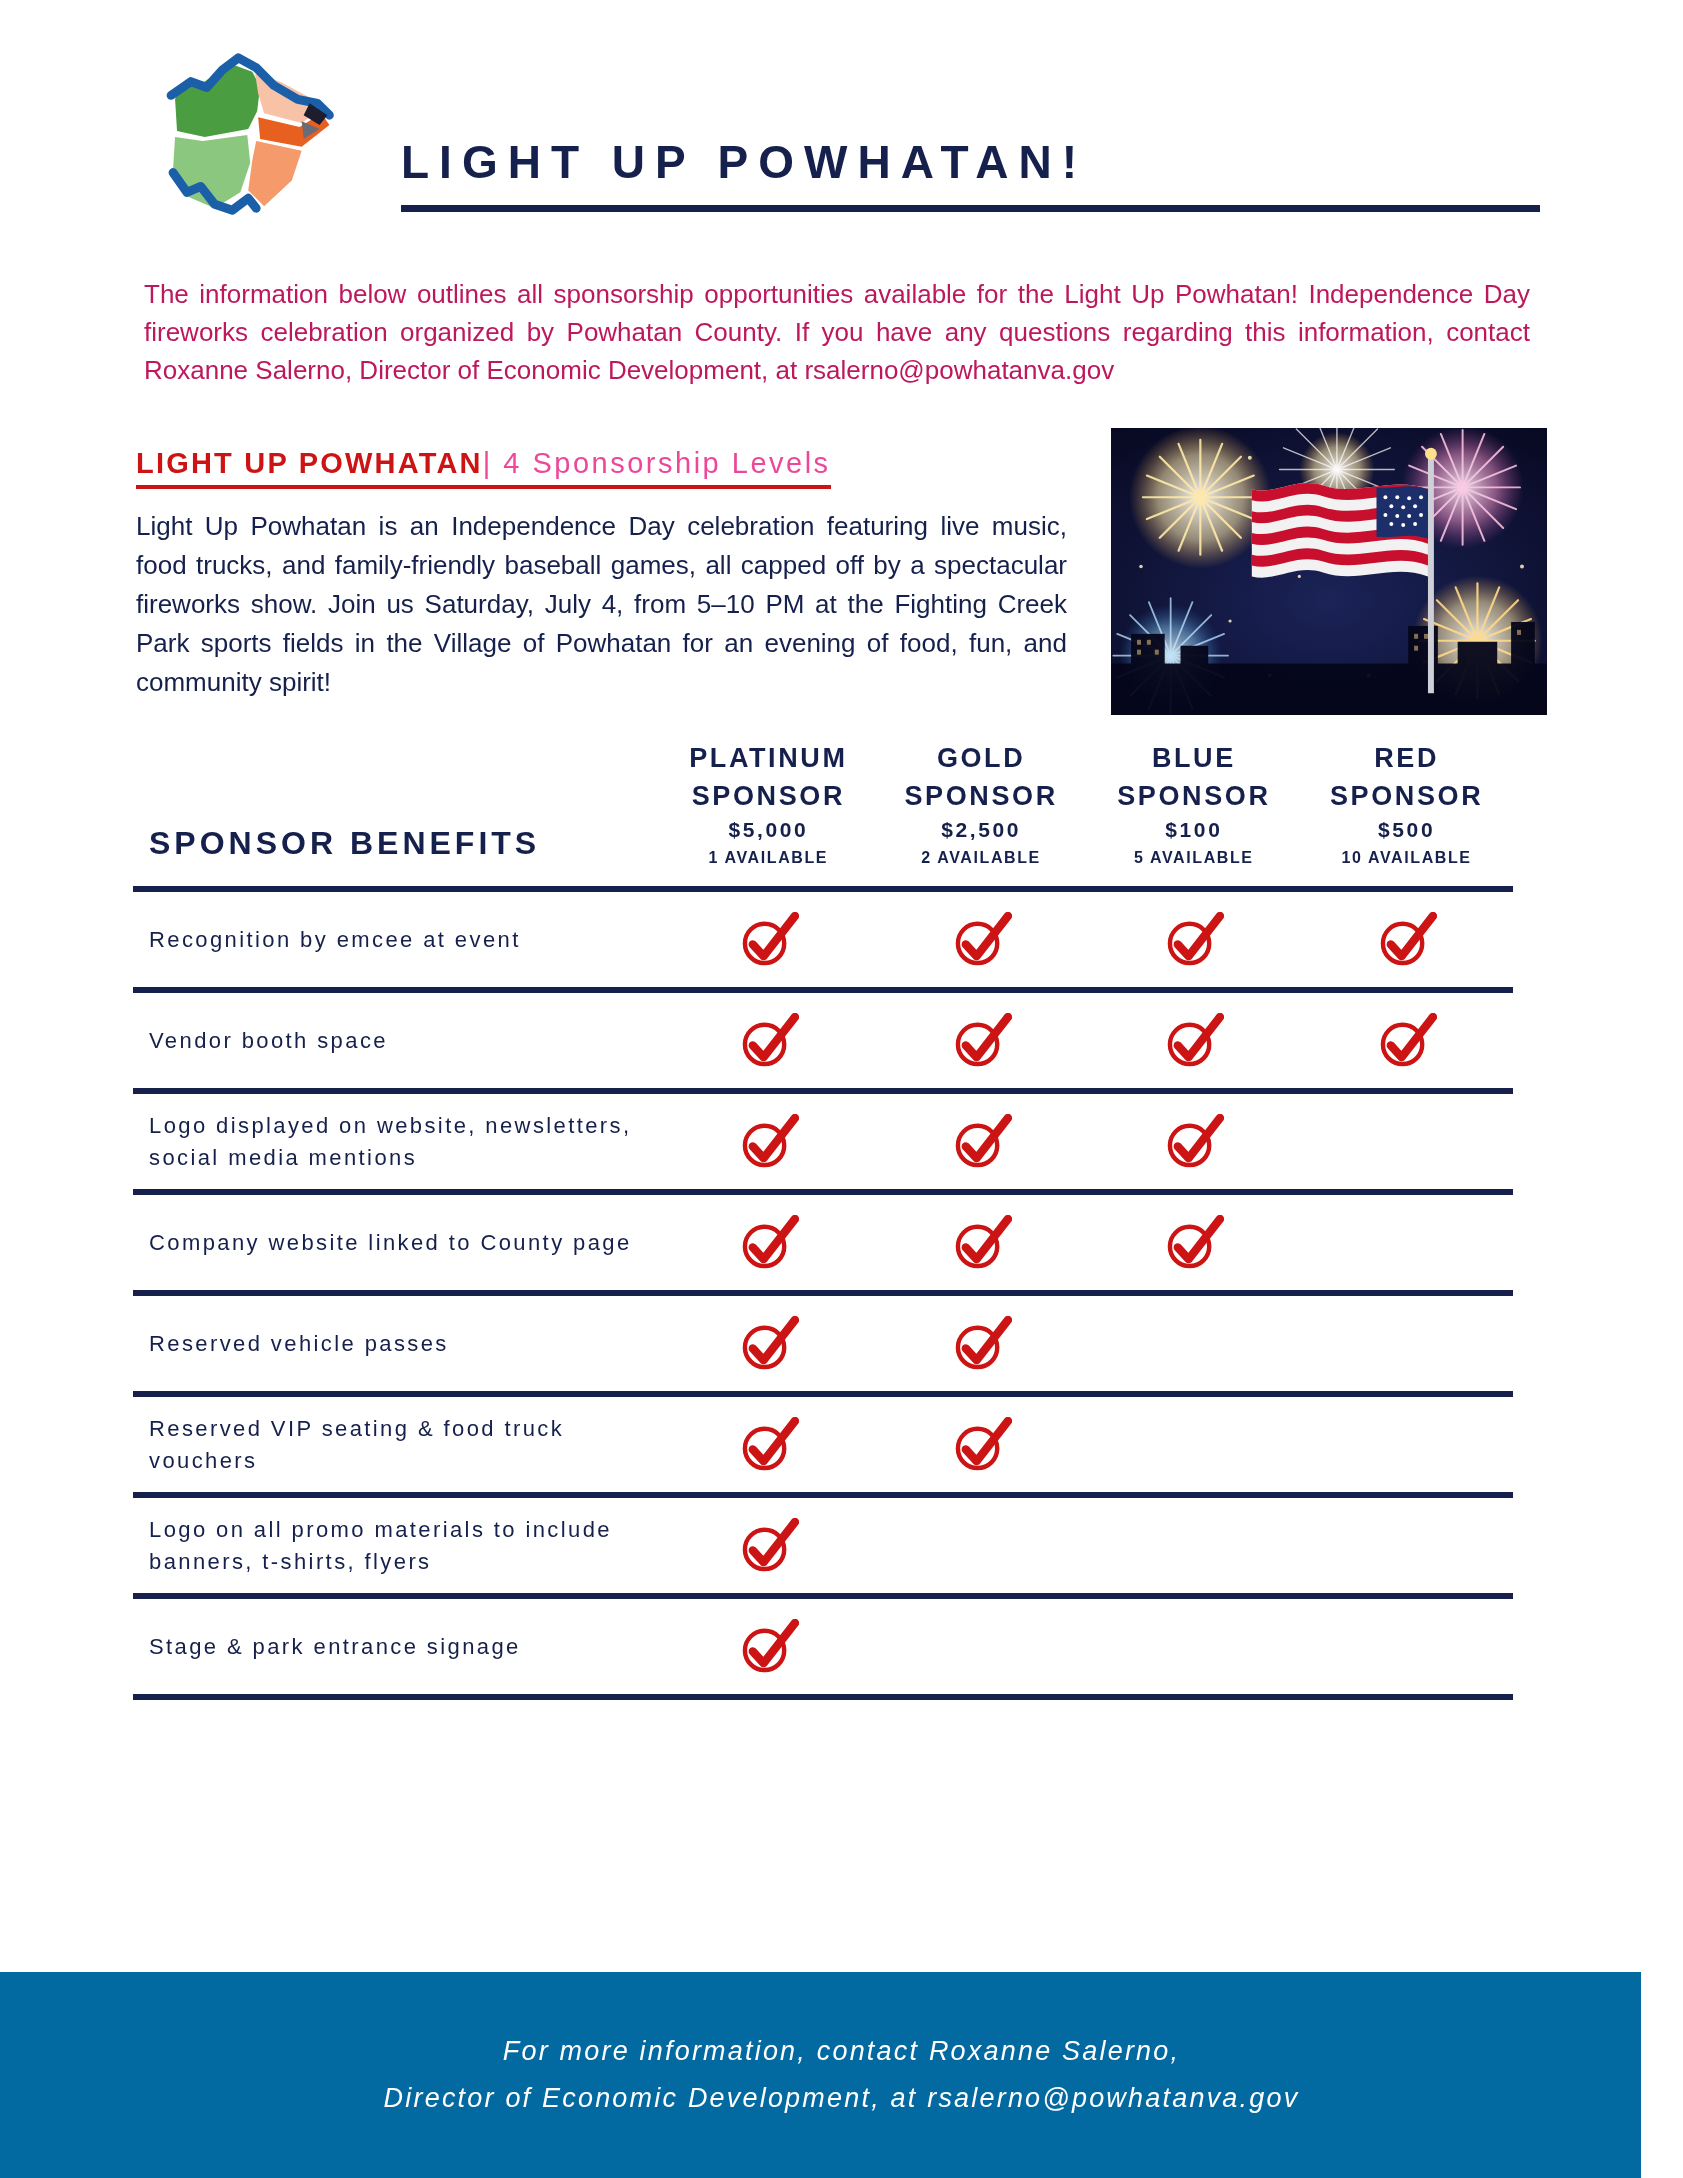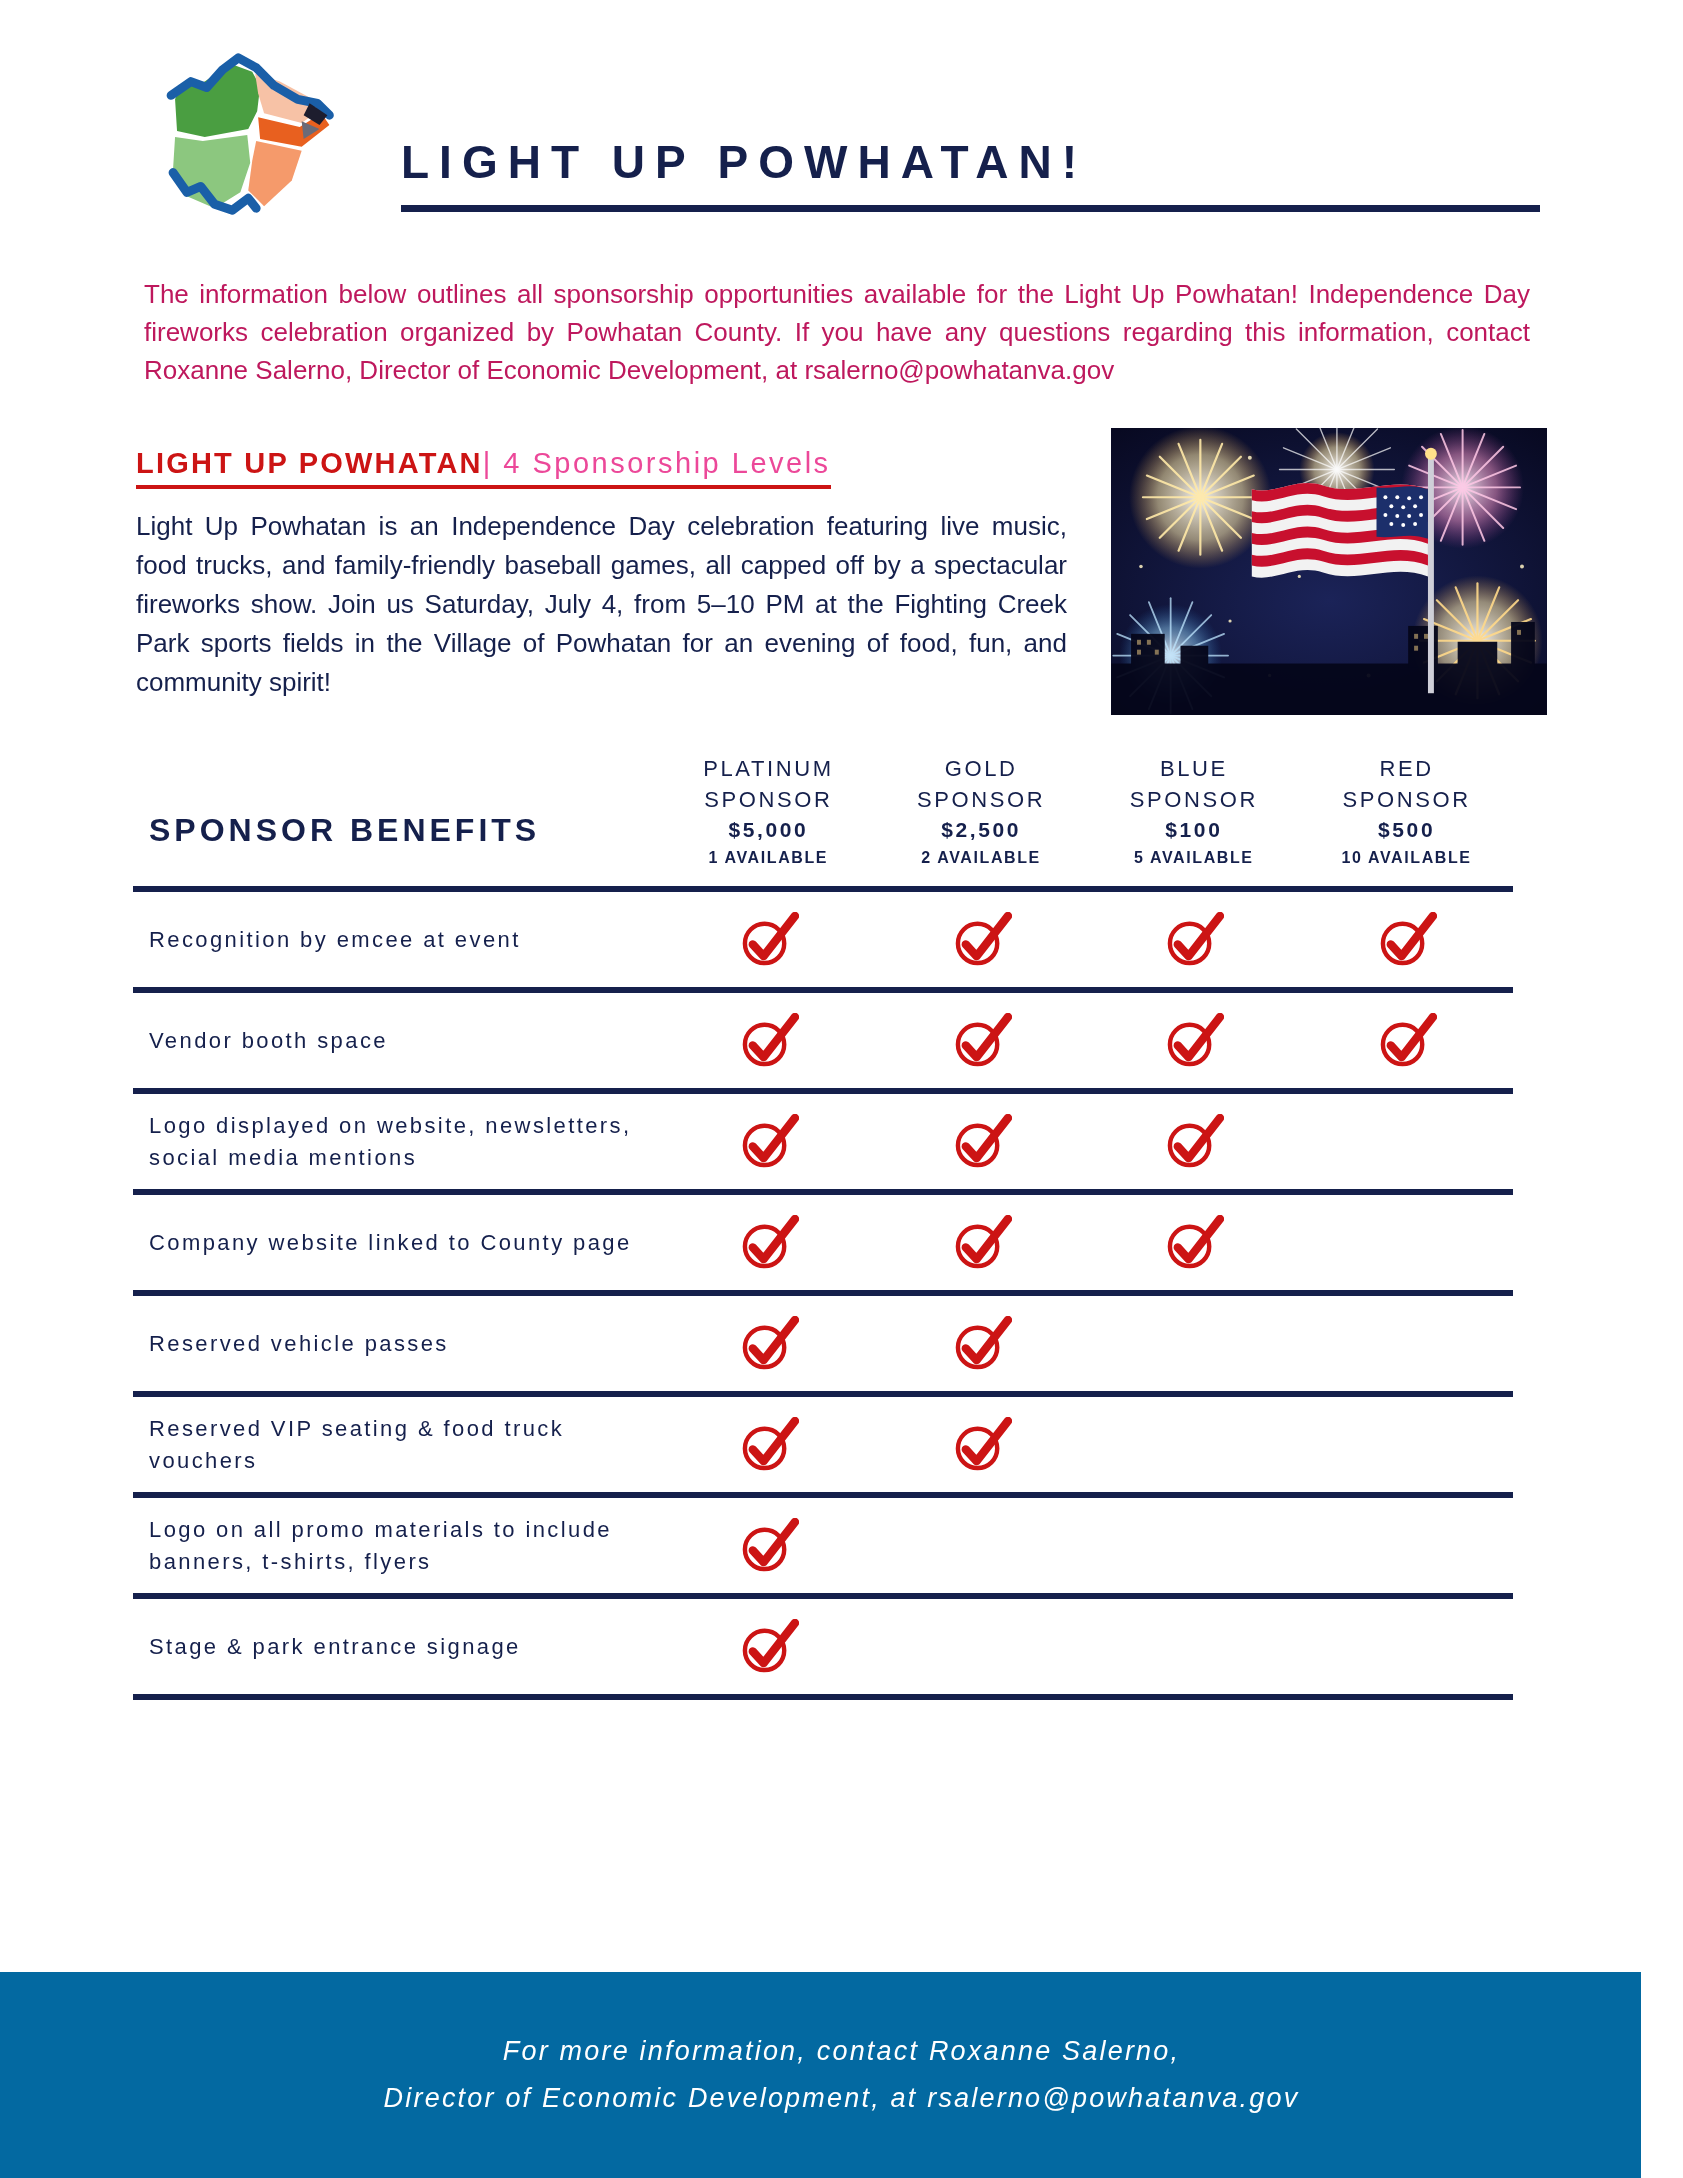--- a/index.html
+++ b/index.html
@@ -119,35 +119,35 @@
     align-items: flex-end;
     height: 153px;
   }
 
   .th-benefits {
     width: 529px;
     font-size: 32px;
     font-weight: bold;
     letter-spacing: 4px;
     color: #15204c;
-    padding-bottom: 37px;
+    padding-bottom: 24px;
     padding-left: 16px;
   }
 
   .th-tier {
     flex: 1;
     text-align: center;
     color: #15204c;
     padding-bottom: 16px;
     line-height: 1.42;
   }
   .th-tier .tier-name,
   .th-tier .tier-sponsor {
-    font-size: 22px;
-    font-weight: normal;
+    font-size: 27px;
+    font-weight: bold;
     letter-spacing: 2.6px;
   }
   .th-tier .tier-price {
     font-size: 21px;
     font-weight: bold;
     letter-spacing: 2.6px;
   }
   .th-tier .tier-avail {
     font-size: 16px;
     font-weight: bold;

